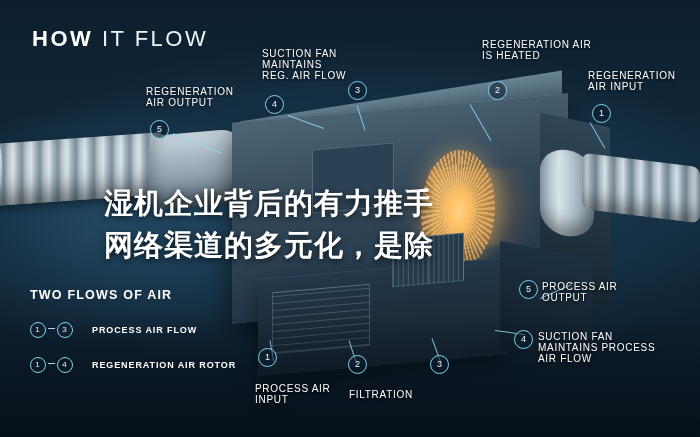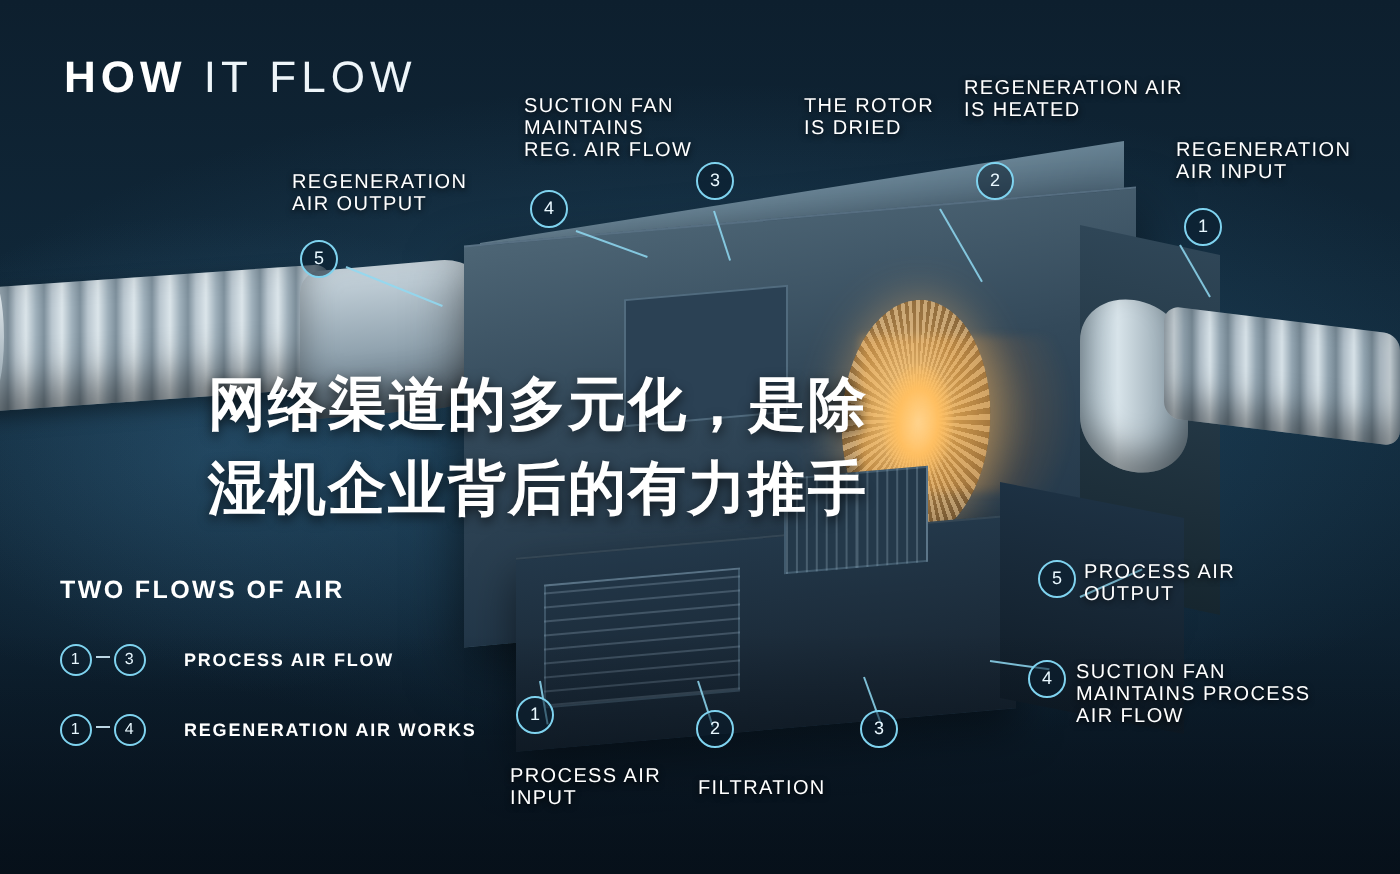--- a/index.html
+++ b/index.html
@@ -299,41 +299,39 @@
   <div class="num" style="left:514px; top:330px;">4</div>
   <div class="num" style="left:430px; top:355px;">3</div>
   <div class="num" style="left:348px; top:355px;">2</div>
   <div class="num" style="left:258px; top:348px;">1</div>
 
   <div class="callout" style="left:146px; top:86px; width:120px; white-space:pre-line;">REGENERATION
 AIR OUTPUT</div>
   <div class="callout" style="left:262px; top:48px; width:110px; white-space:pre-line;">SUCTION FAN
 MAINTAINS
 REG. AIR FLOW</div>
-  <div class="callout" style="left:402px; top:48px; width:90px; white-space:pre-line;">THE ROTOR
-IS DRIED</div>
   <div class="callout" style="left:482px; top:39px; width:120px; white-space:pre-line;">REGENERATION AIR
 IS HEATED</div>
   <div class="callout" style="left:588px; top:70px; width:100px; white-space:pre-line;">REGENERATION
 AIR INPUT</div>
   <div class="callout" style="left:542px; top:281px; width:100px; white-space:pre-line;">PROCESS AIR
 OUTPUT</div>
   <div class="callout" style="left:538px; top:331px; width:130px; white-space:pre-line;">SUCTION FAN
 MAINTAINS PROCESS
 AIR FLOW</div>
   <div class="callout" style="left:349px; top:389px; width:70px; white-space:pre-line;">FILTRATION</div>
   <div class="callout" style="left:255px; top:383px; width:90px; white-space:pre-line;">PROCESS AIR
 INPUT</div>
 
   <div class="legend-title">TWO FLOWS OF AIR</div>
   <div class="legend-row" style="left:30px; top:322px;">
     <span class="legend-pill">1</span><span class="legend-dash"></span><span class="legend-pill">3</span><span class="legend-label">PROCESS AIR FLOW</span>
   </div>
   <div class="legend-row" style="left:30px; top:357px;">
-    <span class="legend-pill">1</span><span class="legend-dash"></span><span class="legend-pill">4</span><span class="legend-label">REGENERATION AIR WORKS</span>
+    <span class="legend-pill">1</span><span class="legend-dash"></span><span class="legend-pill">4</span><span class="legend-label">REGENERATION AIR ROTOR</span>
   </div>
 
   <div class="overlay-text">
+    <div>湿机企业背后的有力推手</div>
     <div>网络渠道的多元化，是除</div>
-    <div>湿机企业背后的有力推手</div>
   </div>
 
 </div>
 
 </body></html>

